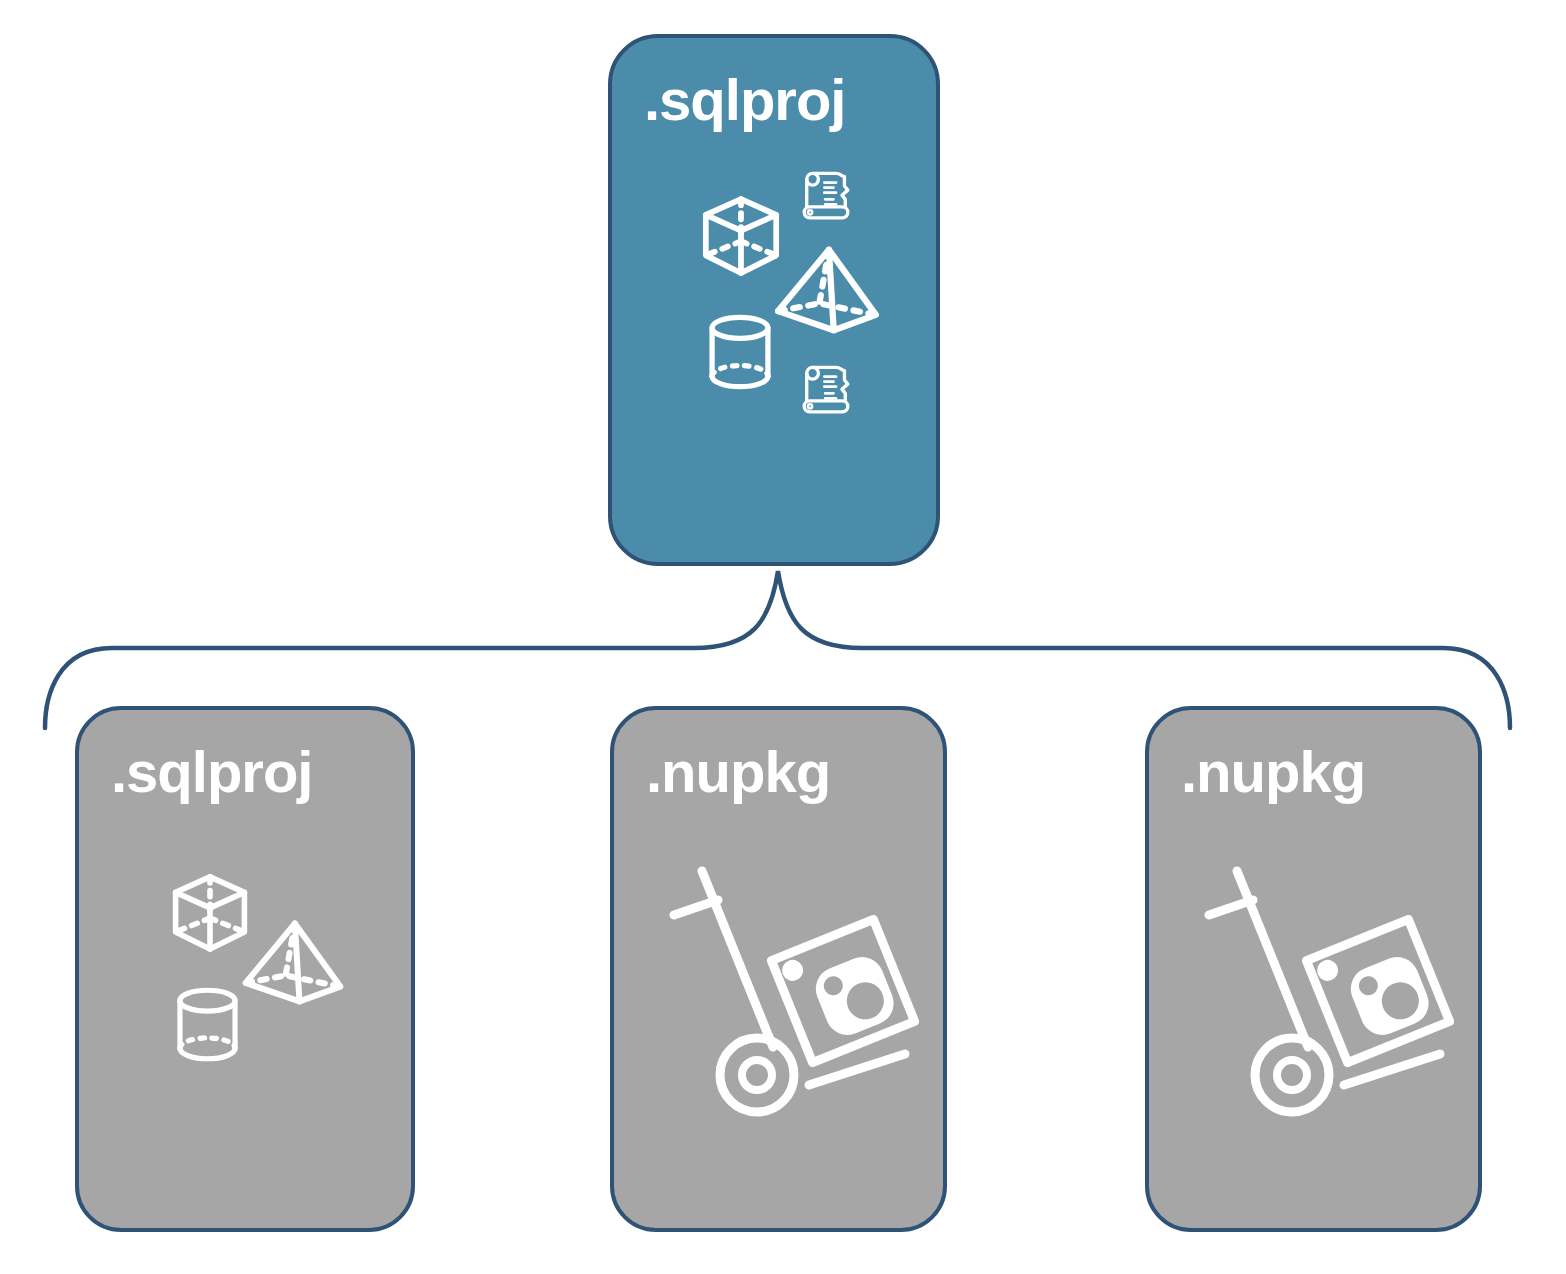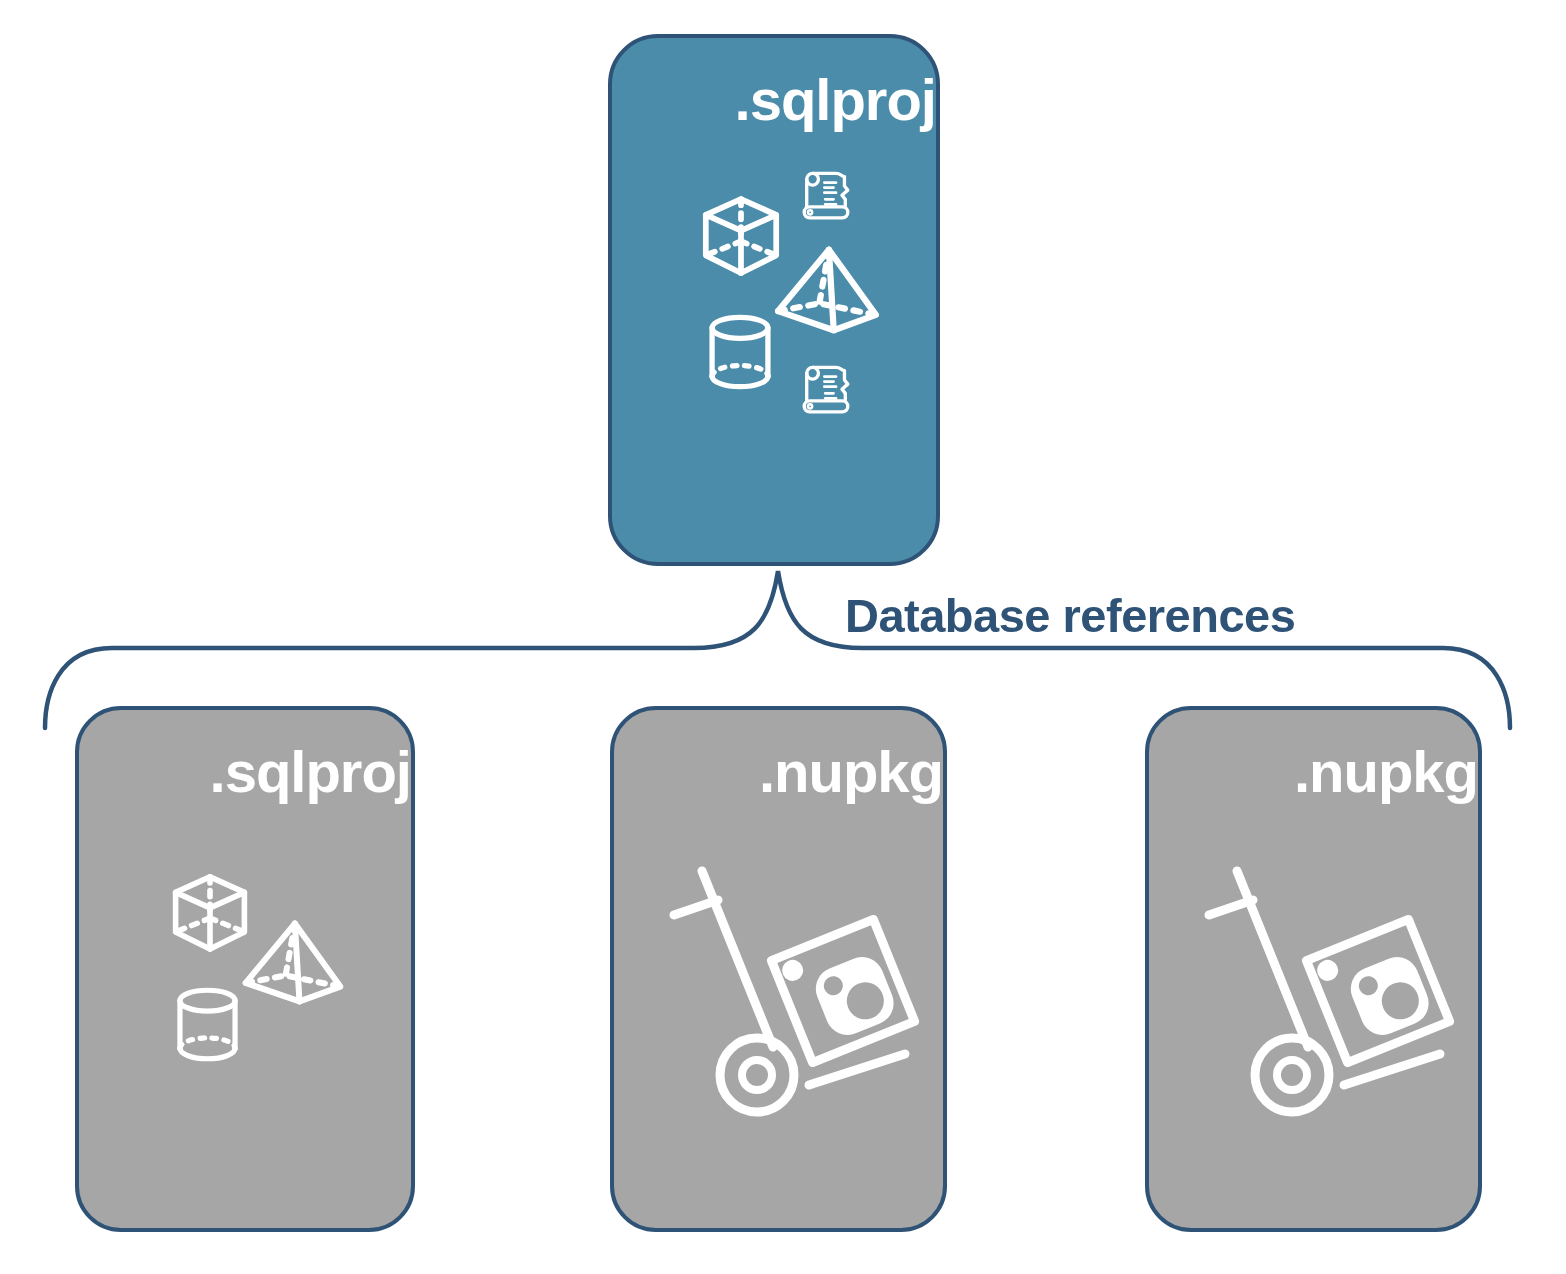--- a/index.html
+++ b/index.html
@@ -11,22 +11,22 @@
   }
   html,body{margin:0;padding:0;background:var(--background);}
   #canvas{
     position:relative;width:1566px;height:1274px;background:var(--background);
     font-family:"Liberation Sans",sans-serif;overflow:hidden;
   }
   .node{position:absolute;box-sizing:border-box;border:4px solid var(--stroke);}
   .node.root{background:var(--root-fill);border-radius:50px;}
   .node.child{background:var(--child-fill);border-radius:46px;}
   .node-title{
-    margin-top:30px;text-align:right;color:#fff;font-size:58px;font-weight:700;
-    letter-spacing:-1px;line-height:1.1;user-select:none;
+    margin-top:30px;text-align:left;color:#fff;font-size:58px;font-weight:700;
+    letter-spacing:-1px;line-height:1.1;user-select:none;padding-left:32px;
   }
   .ic{position:absolute;color:var(--icon);display:block;}
   .brace{position:absolute;left:0;top:0;pointer-events:none;}
   .brace path{stroke:var(--stroke);stroke-width:4.5;fill:none;stroke-linecap:round;}
   .connector-label{
     position:absolute;left:845px;top:588px;color:var(--stroke);
     font-size:47px;font-weight:700;letter-spacing:-0.5px;white-space:nowrap;
   }
 </style>
 </head>
@@ -104,21 +104,20 @@
       </svg>
     <svg class="ic" style="left:187px;top:326px;width:54px;height:52px">
         <use href="#sym-scroll"></use>
       </svg>
   </div>
 
   <svg class="brace" width="1566" height="1274" viewBox="0 0 1566 1274">
     <path d="M45 728 C45 695 58 648 112 648 L694 648 C752 648 770 622 778 571
              C786 622 804 648 862 648 L1443 648 C1497 648 1510 695 1510 728"></path>
   </svg>
-  <div class="connector-label">Database references</div>
 
   <div class="node child" style="left:75px;top:706px;width:340px;height:526px;">
     <div class="node-title">.sqlproj</div>
     <svg class="ic" style="left:88px;top:160px;width:86px;height:86px">
         <use href="#sym-cube"></use>
       </svg>
     <svg class="ic" style="left:163px;top:208px;width:102px;height:89px">
         <use href="#sym-pyramid"></use>
       </svg>
     <svg class="ic" style="left:95px;top:275px;width:67px;height:79px">

